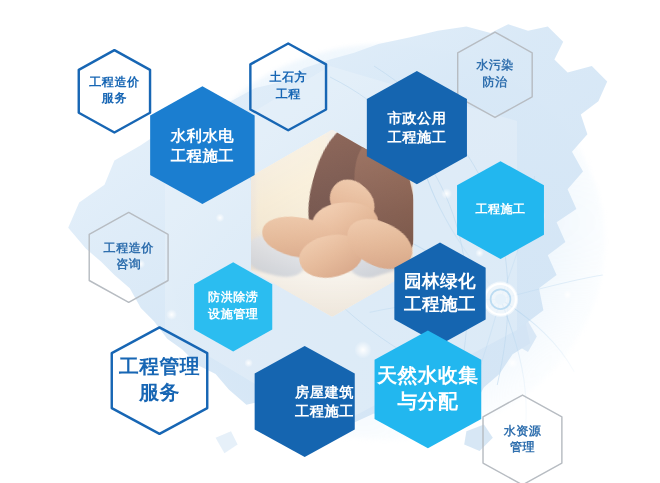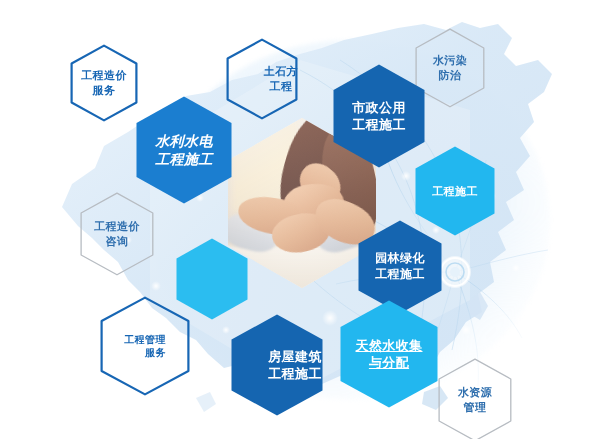--- a/index.html
+++ b/index.html
@@ -236,35 +236,35 @@
   </div>
 
   <div id="hex-host">
       <div class="hex outline" style="left: 70px; top: 44px; width: 68px; height: 78px;">
         <svg viewBox="0 0 68 78">
           <polygon points="34.0,1.6 66.4,19.5 66.4,58.5 34.0,76.4 1.6,58.5 1.6,19.5" fill="none" stroke="#1766b4" stroke-width="2.2" stroke-linejoin="round"></polygon>
         </svg>
         <div class="lbl" style="font-size: 11px;">工程造价
 服务</div>
       </div>
-      <div class="hex outline" style="left: 226px; top: 38px; width: 72px; height: 82px; justify-content: flex-end;">
+      <div class="hex outline" style="left: 226px; top: 38px; width: 72px; height: 82px;">
         <svg viewBox="0 0 72 82">
           <polygon points="36.0,1.6 70.4,20.5 70.4,61.5 36.0,80.4 1.6,61.5 1.6,20.5" fill="none" stroke="#1766b4" stroke-width="2.2" stroke-linejoin="round"></polygon>
         </svg>
         <div class="lbl" style="font-size: 11px;">土石方
 工程</div>
       </div>
       <div class="hex gray" style="left: 415px; top: 28px; width: 70px; height: 80px;">
         <svg viewBox="0 0 70 80">
           <polygon points="35.0,1.1 68.8,20.0 68.8,60.0 35.0,78.8 1.1,60.0 1.1,20.0" fill="none" stroke="#b7bcc2" stroke-width="1.3" stroke-linejoin="round"></polygon>
         </svg>
         <div class="lbl" style="font-size: 11px;">水污染
 防治</div>
       </div>
-      <div class="hex filled" style="left: 130px; top: 96px; width: 108px; height: 108px; font-style: italic;">
+      <div class="hex filled" style="left: 130px; top: 78px; width: 108px; height: 108px;">
         <svg viewBox="0 0 96 108">
           <polygon points="48.0,0.5 95.5,27.0 95.5,81.0 48.0,107.5 0.5,81.0 0.5,27.0" fill="#1b7ed0" stroke="none" stroke-width="0" stroke-linejoin="round"></polygon>
         </svg>
         <div class="lbl" style="font-size: 14px;">水利水电
 工程施工</div>
       </div>
       <div class="hex filled" style="left: 333px; top: 64px; width: 92px; height: 104px;">
         <svg viewBox="0 0 92 104">
           <polygon points="46.0,0.5 91.5,26.0 91.5,78.0 46.0,103.5 0.5,78.0 0.5,26.0" fill="#1565b0" stroke="none" stroke-width="0" stroke-linejoin="round"></polygon>
         </svg>
@@ -281,47 +281,49 @@
         <svg viewBox="0 0 74 84">
           <polygon points="37.0,1.1 72.8,21.0 72.8,63.0 37.0,82.8 1.1,63.0 1.1,21.0" fill="none" stroke="#b7bcc2" stroke-width="1.3" stroke-linejoin="round"></polygon>
         </svg>
         <div class="lbl" style="font-size: 11px;">工程造价
 咨询</div>
       </div>
       <div class="hex filled" style="left: 176px; top: 238px; width: 72px; height: 82px;">
         <svg viewBox="0 0 72 82">
           <polygon points="36.0,0.5 71.5,20.5 71.5,61.5 36.0,81.5 0.5,61.5 0.5,20.5" fill="#2bbdf0" stroke="none" stroke-width="0" stroke-linejoin="round"></polygon>
         </svg>
+        <div class="lbl" style="font-size: 11px;">防洪除涝
+设施管理</div>
       </div>
       <div class="hex filled" style="left: 358px; top: 220px; width: 84px; height: 94px;">
         <svg viewBox="0 0 84 94">
           <polygon points="42.0,0.5 83.5,23.5 83.5,70.5 42.0,93.5 0.5,70.5 0.5,23.5" fill="#1565b0" stroke="none" stroke-width="0" stroke-linejoin="round"></polygon>
         </svg>
-        <div class="lbl" style="font-size: 12px;">园林绿化
+        <div class="lbl" style="font-size: 16px;">园林绿化
 工程施工</div>
       </div>
       <div class="hex outline" style="left: 100px; top: 296px; width: 90px; height: 100px;">
         <svg viewBox="0 0 90 100">
           <polygon points="45.0,1.6 88.4,25.0 88.4,75.0 45.0,98.4 1.6,75.0 1.6,25.0" fill="none" stroke="#1766b4" stroke-width="2.2" stroke-linejoin="round"></polygon>
         </svg>
-        <div class="lbl" style="font-size: 10px; text-align: right;">工程管理
+        <div class="lbl" style="font-size: 18px;">工程管理
 服务</div>
       </div>
       <div class="hex filled" style="left: 231px; top: 314px; width: 92px; height: 102px;">
         <svg viewBox="0 0 92 102">
           <polygon points="46.0,0.5 91.5,25.5 91.5,76.5 46.0,101.5 0.5,76.5 0.5,25.5" fill="#1565b0" stroke="none" stroke-width="0" stroke-linejoin="round"></polygon>
         </svg>
         <div class="lbl" style="font-size: 13px; margin-left: 36px;">房屋建筑
 工程施工</div>
       </div>
       <div class="hex filled" style="left: 340px; top: 300px; width: 98px; height: 108px;">
         <svg viewBox="0 0 98 108">
           <polygon points="49.0,0.5 97.5,27.0 97.5,81.0 49.0,107.5 0.5,81.0 0.5,27.0" fill="#22b7ef" stroke="none" stroke-width="0" stroke-linejoin="round"></polygon>
         </svg>
-        <div class="lbl" style="font-size: 13px; text-decoration: underline;">天然水收集
+        <div class="lbl" style="font-size: 18px;">天然水收集
 与分配</div>
       </div>
       <div class="hex gray" style="left: 438px; top: 358px; width: 74px; height: 84px;">
         <svg viewBox="0 0 74 84">
           <polygon points="37.0,1.1 72.8,21.0 72.8,63.0 37.0,82.8 1.1,63.0 1.1,21.0" fill="none" stroke="#b7bcc2" stroke-width="1.3" stroke-linejoin="round"></polygon>
         </svg>
         <div class="lbl" style="font-size: 11px;">水资源
 管理</div>
       </div>
     </div>

